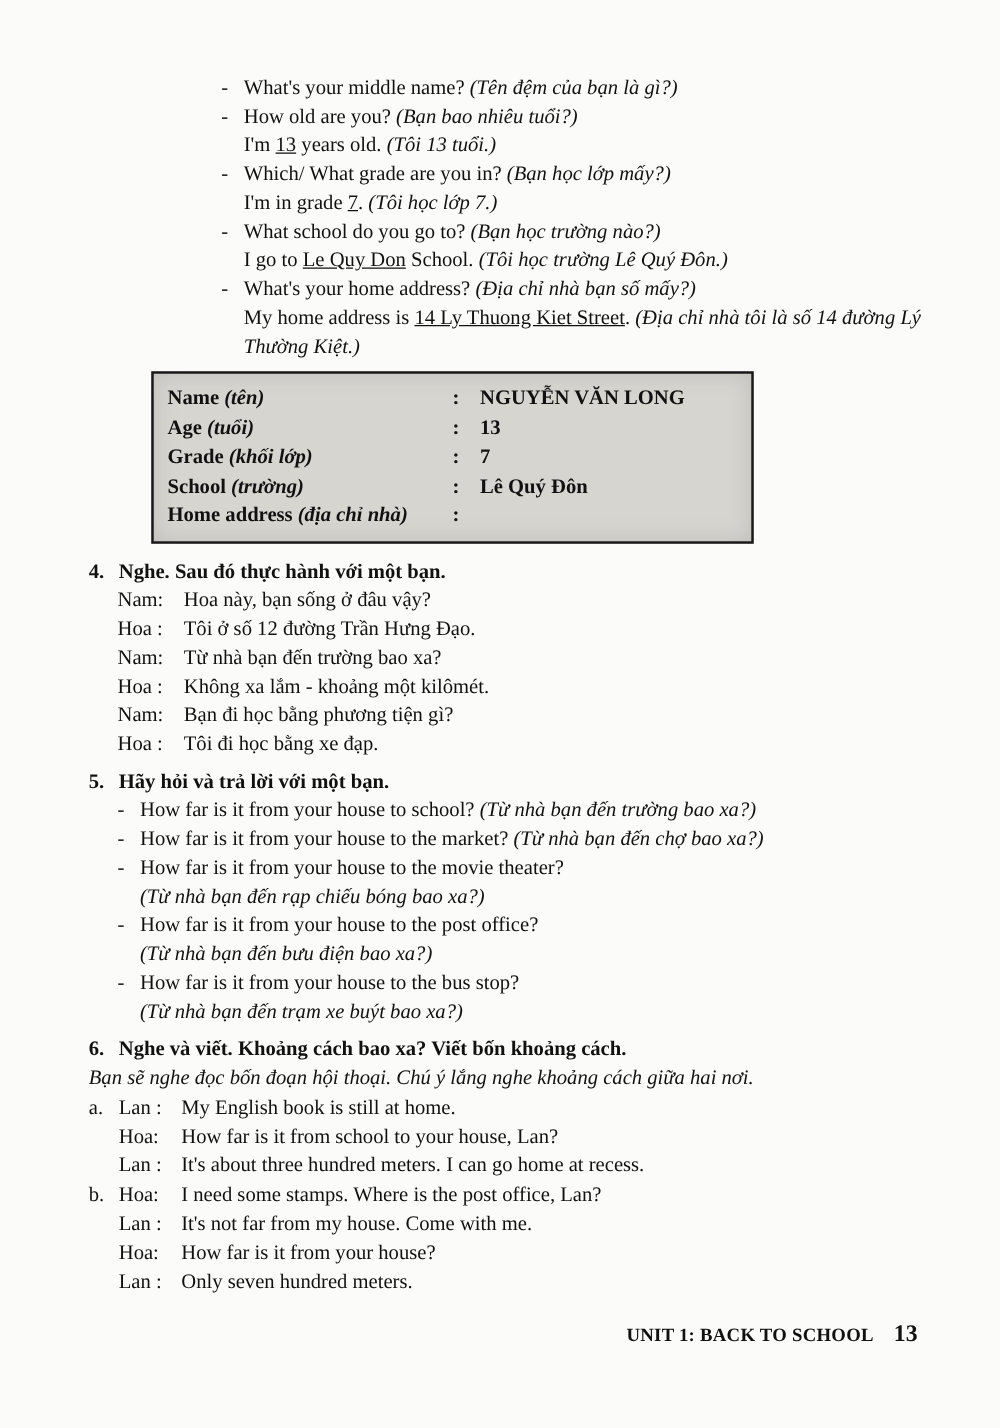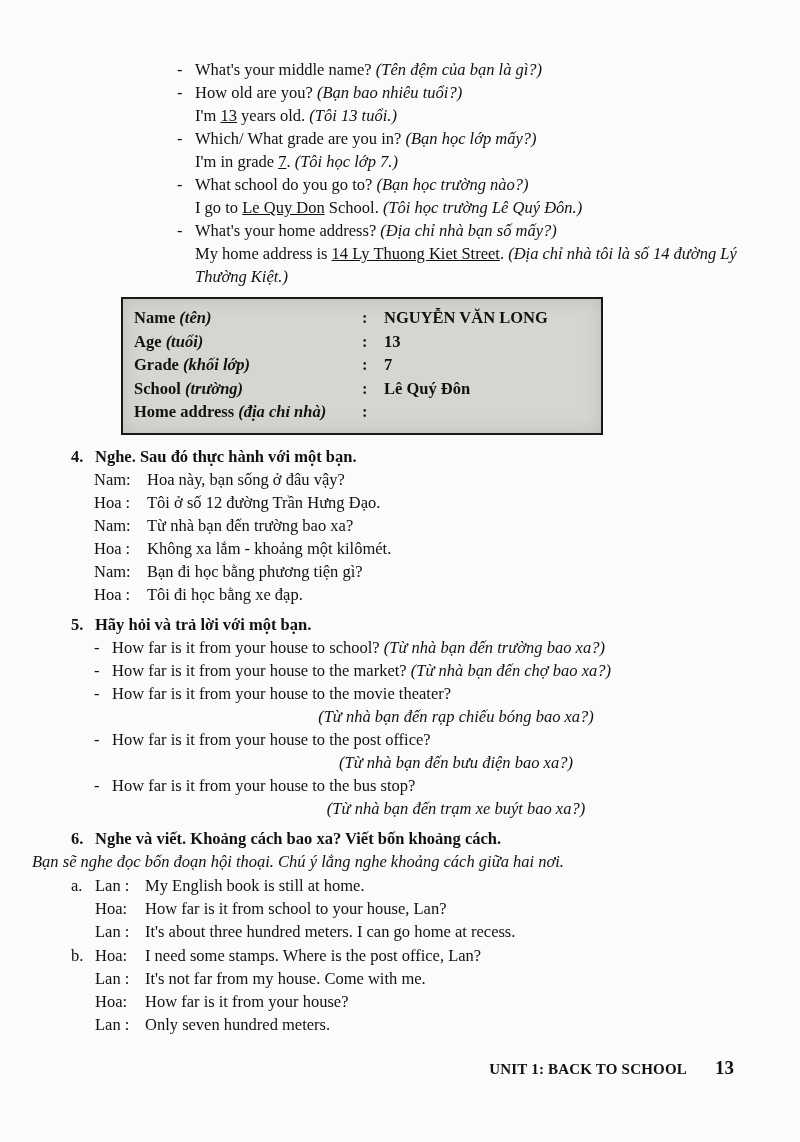--- a/index.html
+++ b/index.html
@@ -13,21 +13,21 @@
     font-size:16.5px;
     line-height:23px;
   }
   .page { position:absolute; inset:0; }
 
   
   .qa-block { margin:58px 52px 8px 177px; }
   .qa-line { display:flex; }
   .marker { flex:0 0 18px; }
   .u { text-decoration:underline; }
-  .vi { font-style:italic;text-align:center; }
+  .vi { font-style:italic; }
 
   
   .info-box {
     margin:9px 0 10px 121px;
     width:482px;
     border:2px solid #191919;
     background:#d7d5d0;
     box-shadow:inset 0 0 18px rgba(120,120,120,.25);
     padding:7px 10px 9px 11px;
     font-weight:bold;
@@ -44,35 +44,35 @@
   .sec-head { margin-left:71px; display:flex; font-weight:bold; }
   .sec-num { flex:0 0 24px; }
   .dlg-line { margin-left:94px; display:flex; }
   .speaker { flex:0 0 53px; }
   .dlg-text { flex:1; }
 
   .s5-item { margin-left:94px; display:flex; }
   .s5-body { flex:1; }
   .vi-block { display:block; }
 
-  .s6-intro { margin-left:32px; font-style:italic; }
+  .s6-intro { margin-left:71px; font-style:italic; }
   .s6-dlg { display:flex; margin-left:71px; margin-top:1px; }
   .letter { flex:0 0 24px; }
   .s6-lines { flex:1; }
   .dlg-line6 { display:flex; }
   .speaker6 { flex:0 0 50px; }
 
   
   .footer {
     position:absolute;
     top:1056px;
     right:66px;
     display:flex;
     align-items:baseline;
-    gap:28px;
+    gap:16px;
     font-weight:bold;
   }
   .footer-unit { font-size:15px; letter-spacing:.2px; }
   .footer-page { font-size:19px; }
 </style>
 </head>
 <body>
 
 <div class="page">
 

